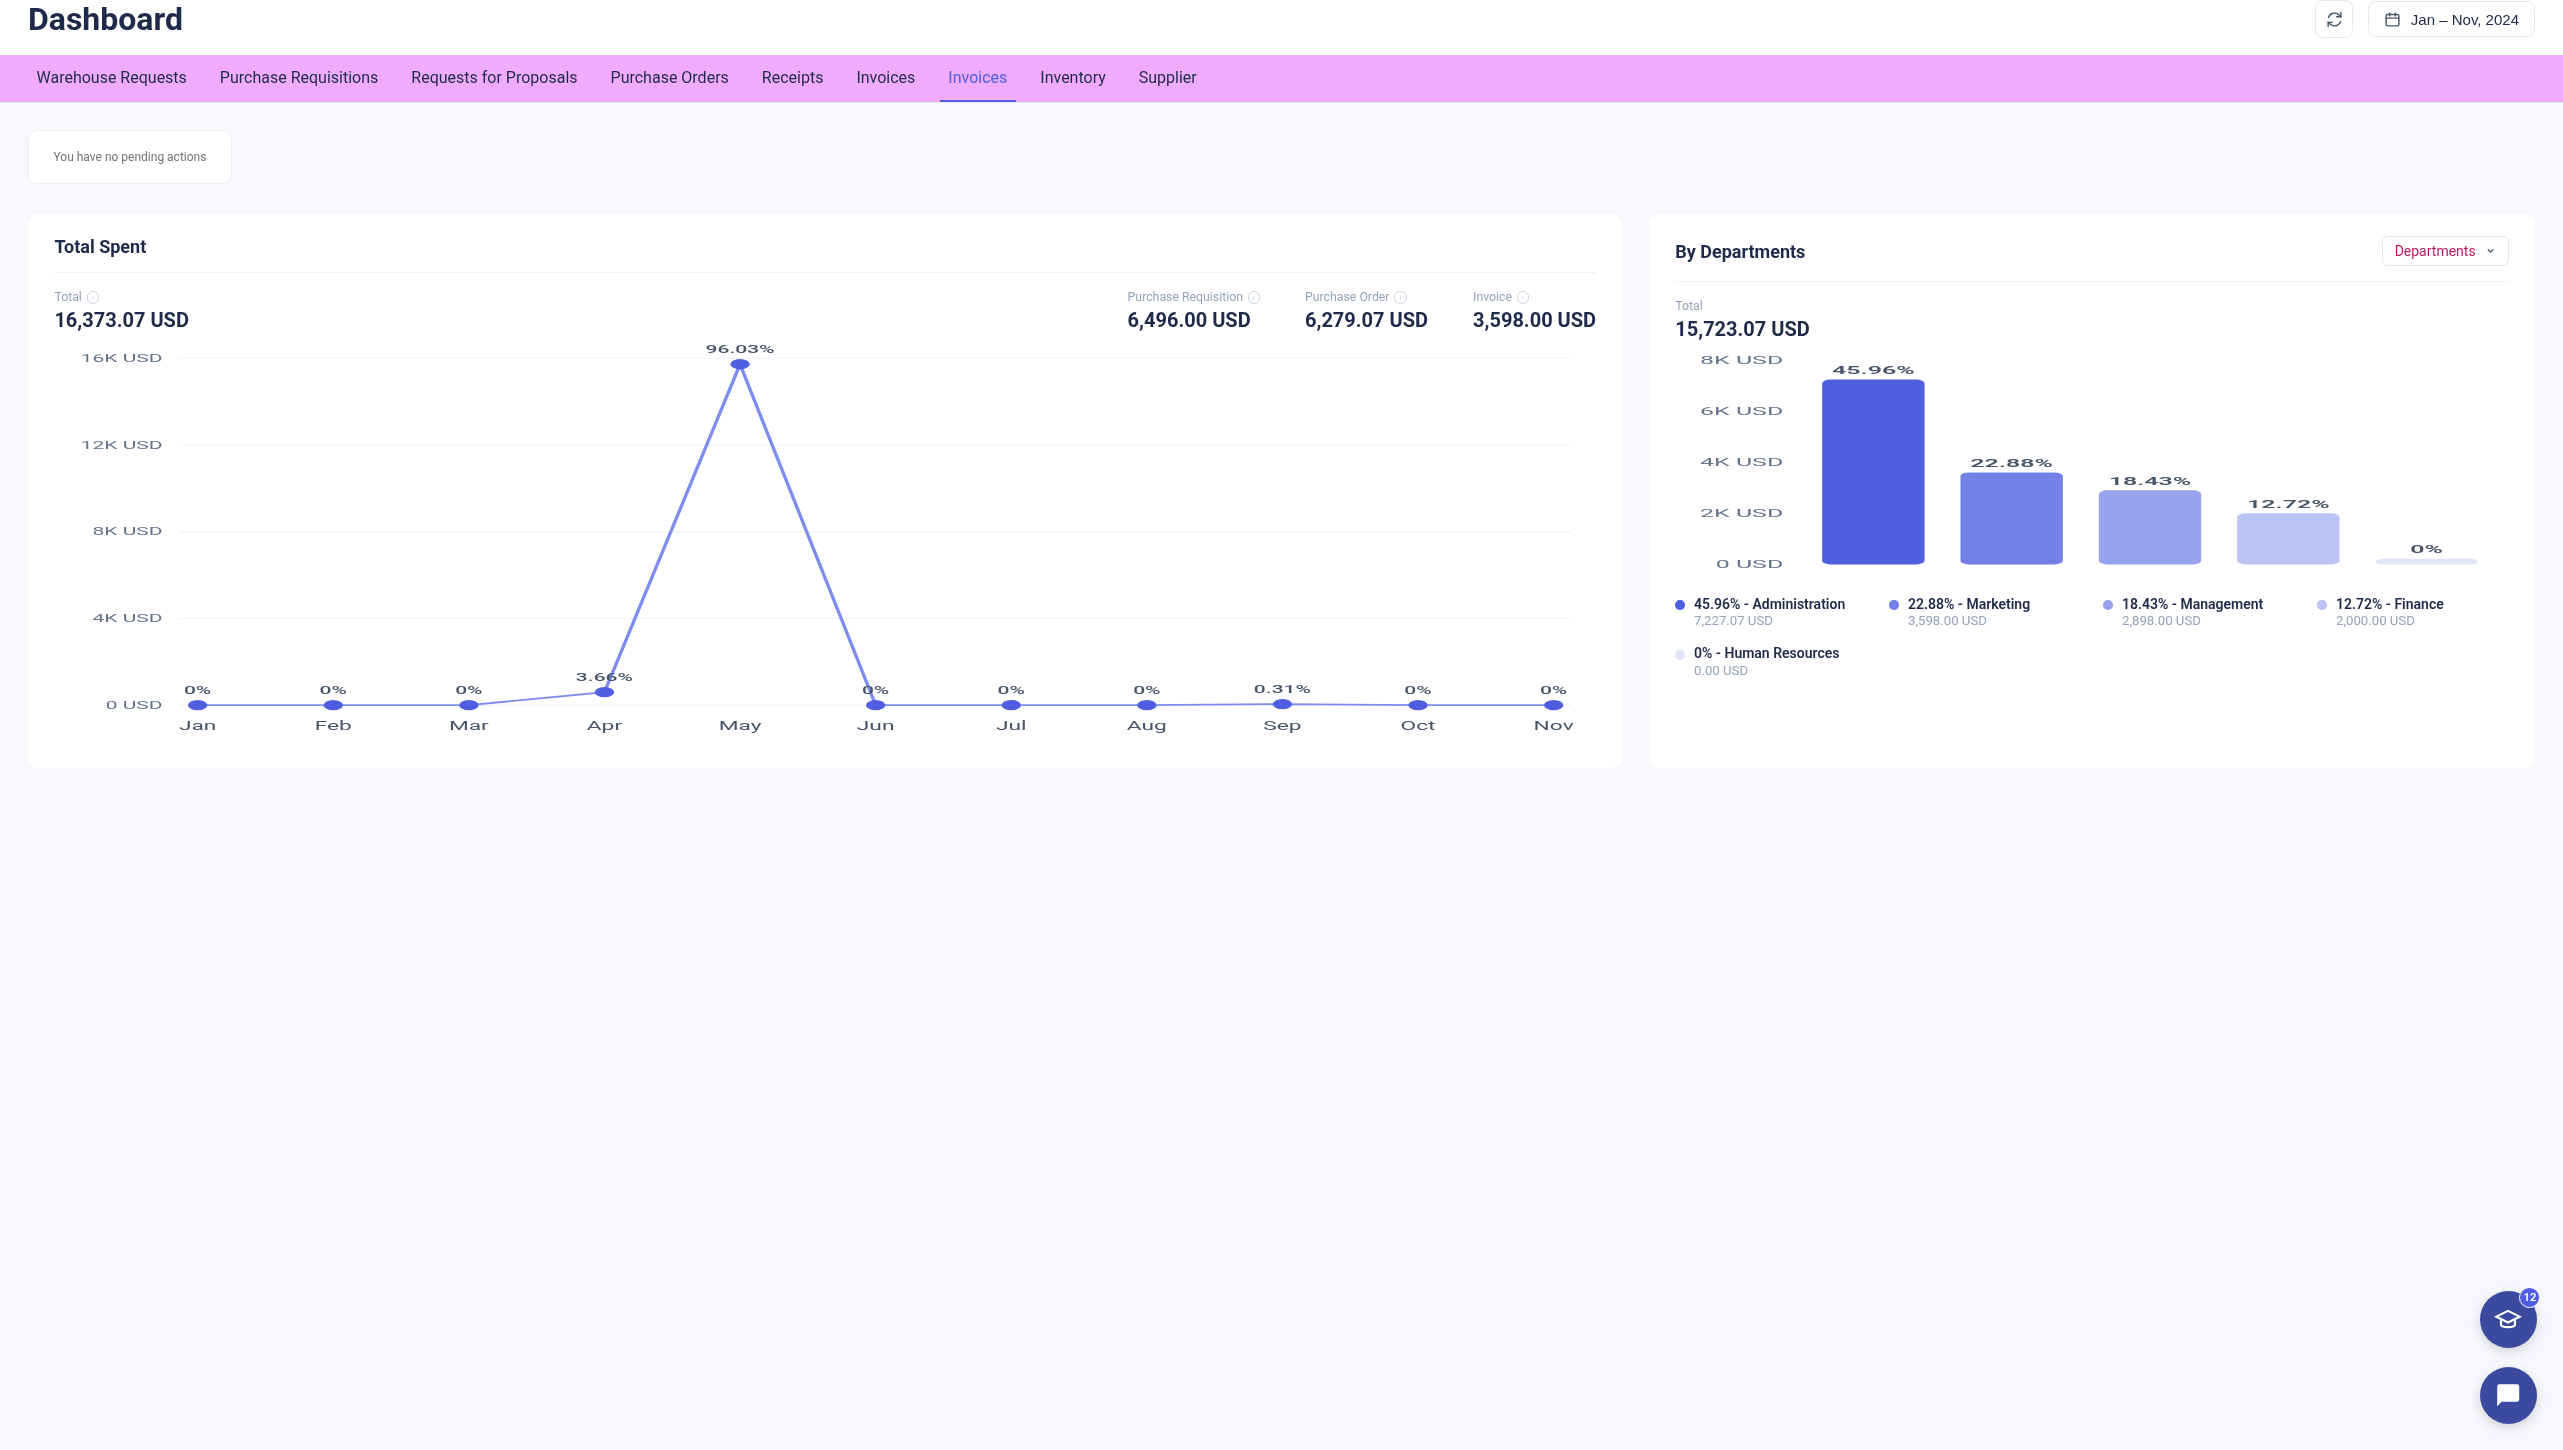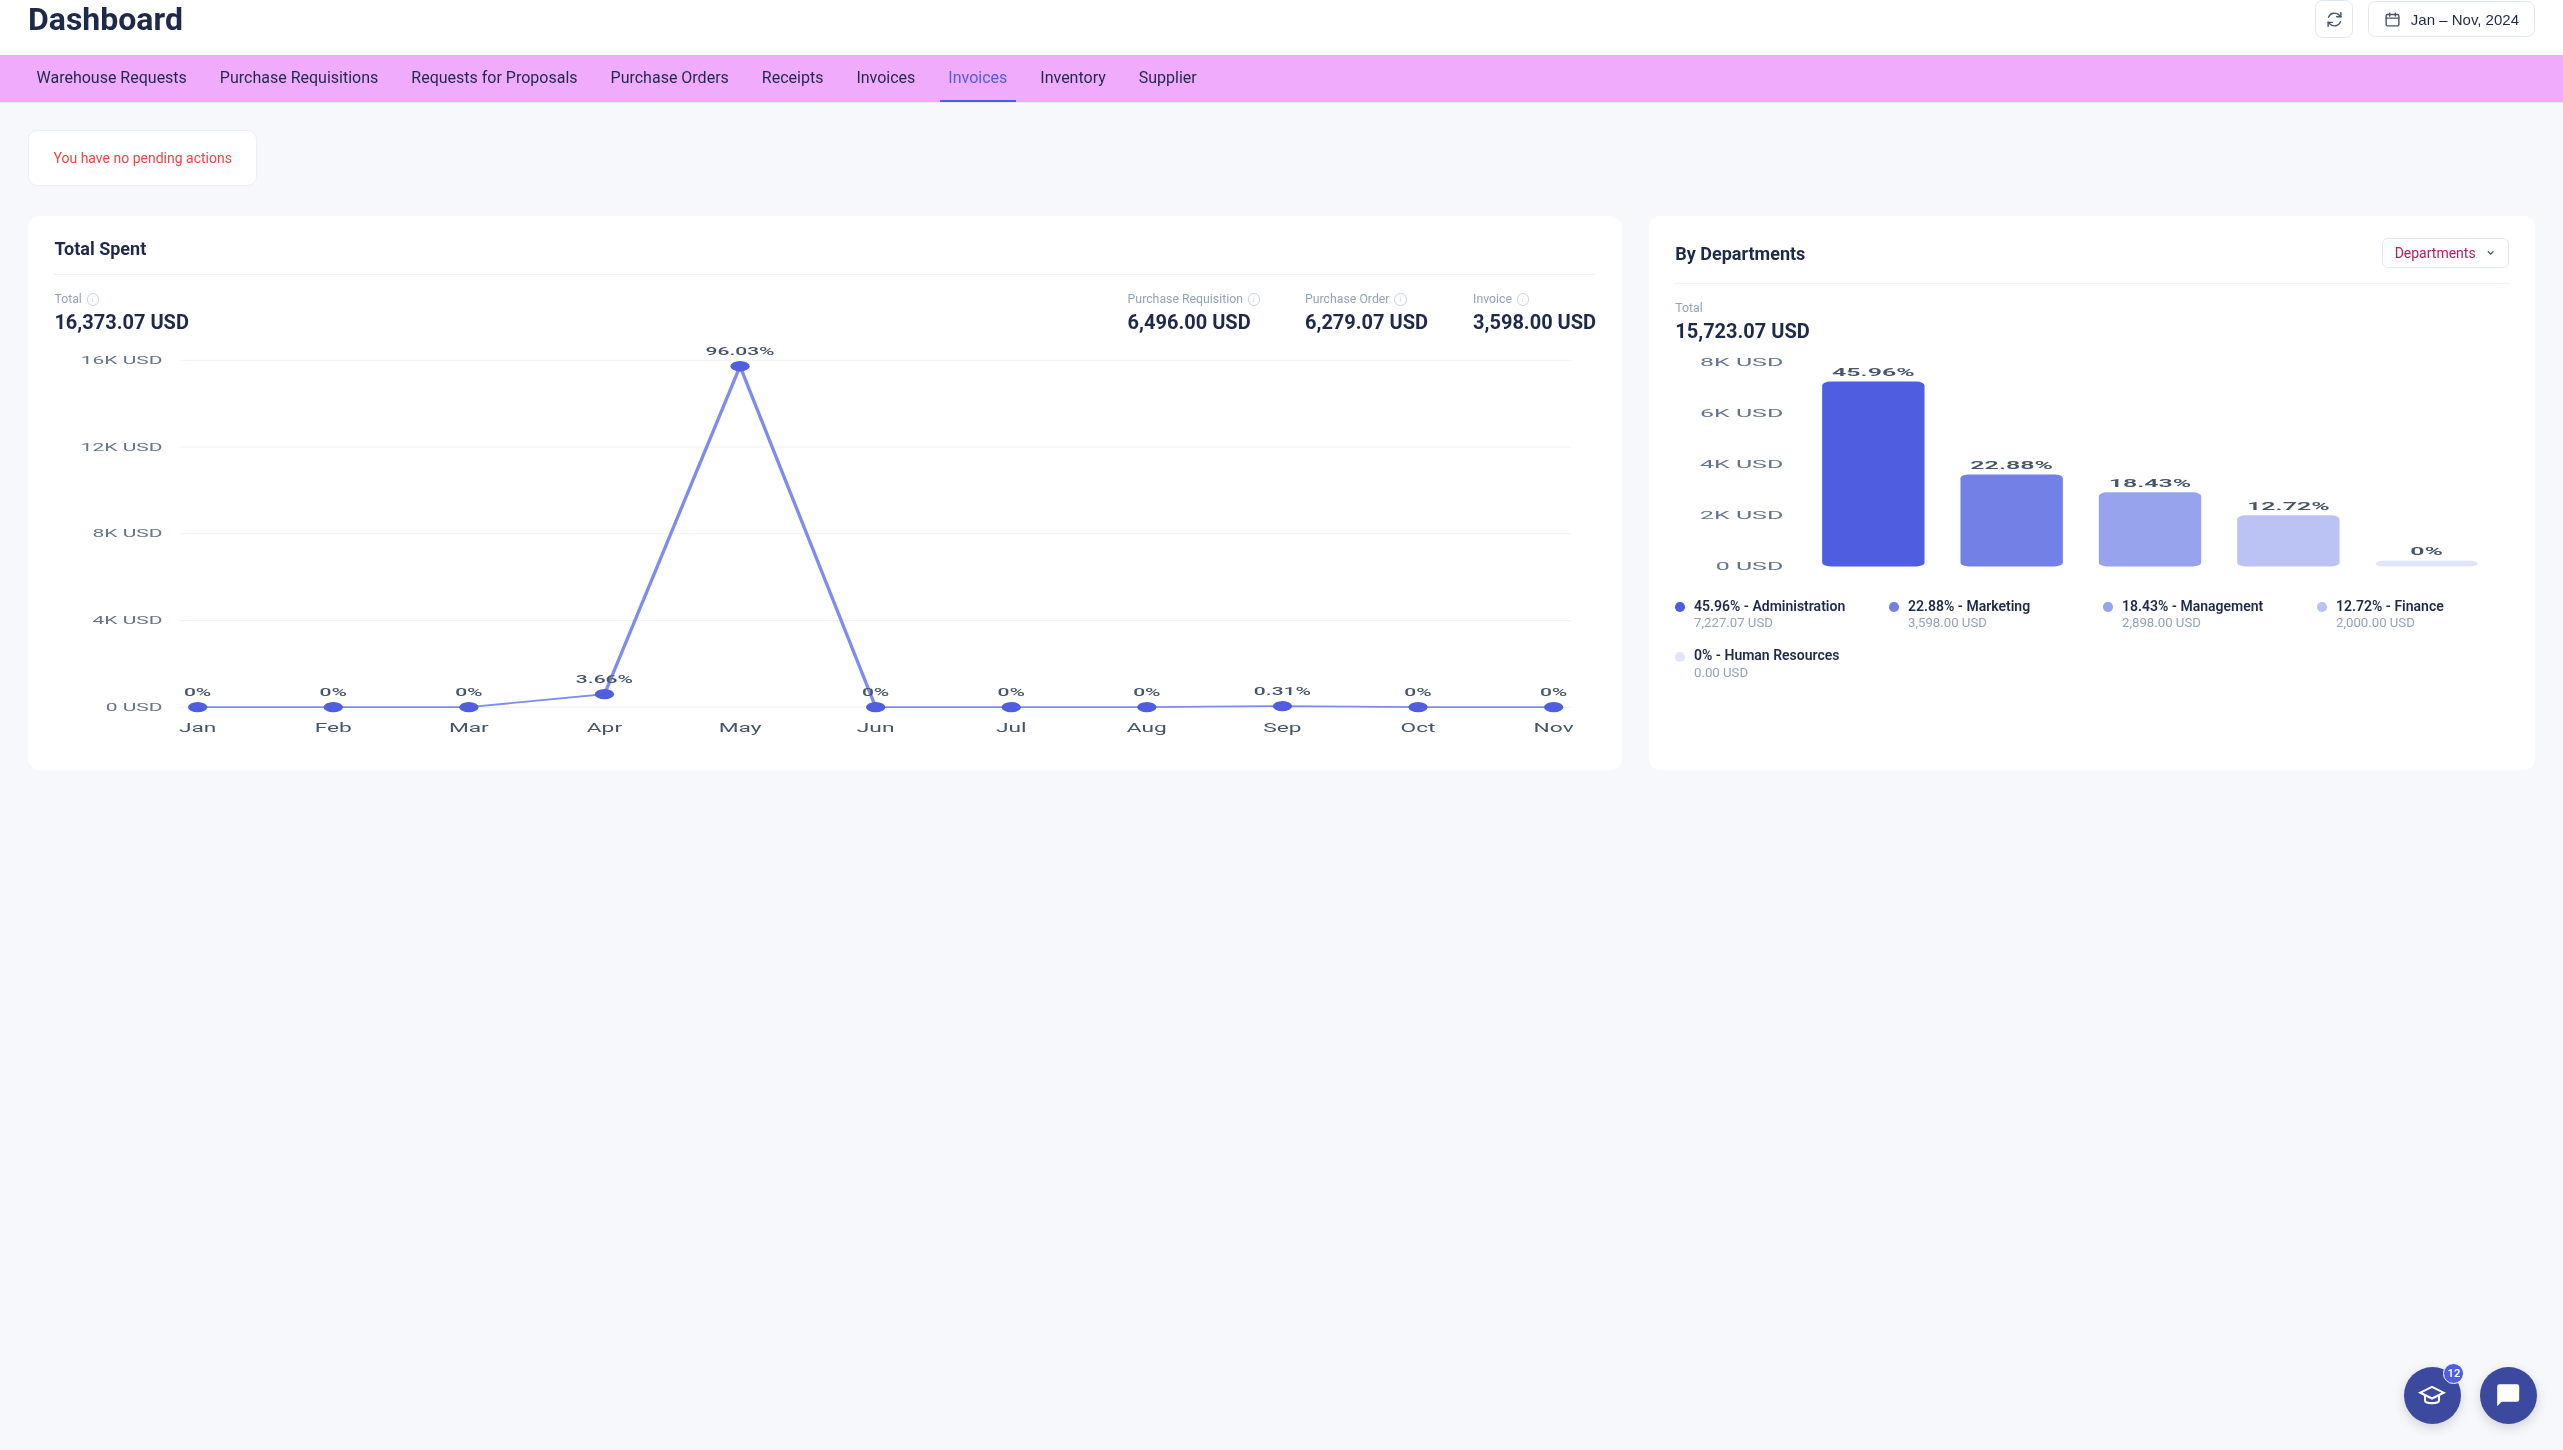--- a/index.html
+++ b/index.html
@@ -39,21 +39,21 @@
   padding: 13.2px 8.5px; margin-right: 0;
   color: #1e2a4a; font-size: 16px; cursor: pointer;
   border-bottom: 2.8px solid transparent;
 }
 .tab + .tab { margin-left: 16px; }
 .tab.active { color: #4f5de0; border-bottom-color: #4f5de0; }
 .content { padding: 26.4px 28px; }
 .pending-box {
   display: inline-block; background: #fff;
   border: 0.9px solid #eceff6; border-radius: 9.4px;
-  padding: 19px 24.5px; color: #ef4444; font-size: 14px;
+  padding: 19px 24.5px; color: #737373; font-size: 12px;
   margin-bottom: 30px;
 }
 .panels { display: flex; gap: 26.4px; }
 .panel {
   background: #fff; border-radius: 11.3px;
   padding: 22.6px 26.4px 26.4px 26.4px;
 }
 .panel-left { flex: 1.85; }
 .panel-right { flex: 1; }
 .panel-header {
@@ -89,21 +89,21 @@
 .bar-chart-svg { width: 100%; height: 231px; }
 .bar-pct-label { font-size: 12px; fill: #475569; font-weight: 600; }
 .bar-axis-text { font-size: 12px; fill: #64748b; }
 
 .legend { display: grid; grid-template-columns: 1fr 1fr 1fr 1fr; gap: 17px 22.6px; margin-top: 21px; }
 .legend-item { display: flex; gap: 9.4px; align-items: flex-start; }
 .legend-dot { width: 9.4px; height: 9.4px; border-radius: 50%; margin-top: 4.7px; flex-shrink: 0; }
 .legend-text-main { font-size: 14px; font-weight: 600; color: #1e2a4a; }
 .legend-text-sub { font-size: 13.2px; color: #94a3b8; margin-top: 1.9px; }
 
-.float-buttons { position: fixed; right: 26.4px; bottom: 26.4px; display: flex; gap: 19px; }
+.float-buttons { position: fixed; right: 26.4px; bottom: 26.4px; display: flex; gap: 19px; flex-direction: column; }
 .float-btn {
   width: 57px; height: 57px; border-radius: 50%;
   background: #3b4a9f; display: flex; align-items: center; justify-content: center;
   color: #fff; cursor: pointer; position: relative;
   box-shadow: 0 3.8px 11.3px rgba(0,0,0,0.15);
 }
 .float-badge {
   position: absolute; top: -3.8px; right: -3.8px;
   background: #4f5de0; color: #fff;
   min-width: 21px; height: 21px; border-radius: 10.4px;

